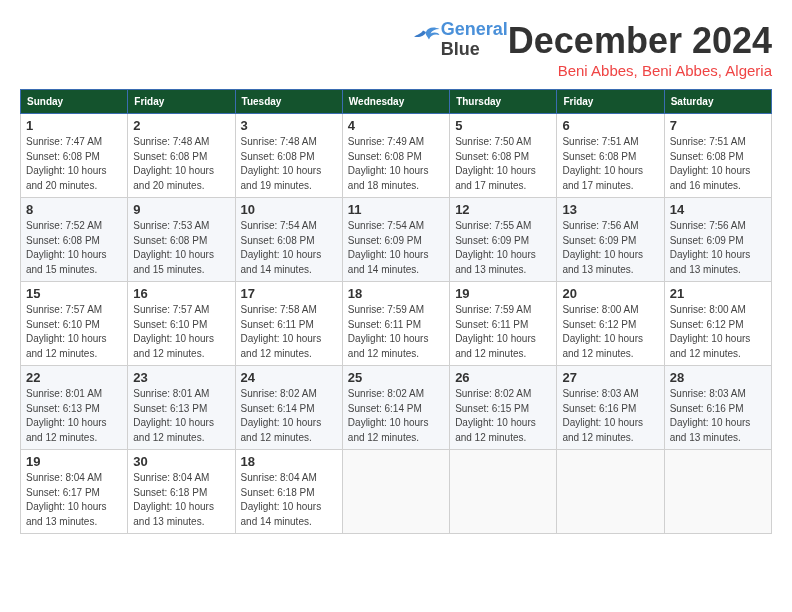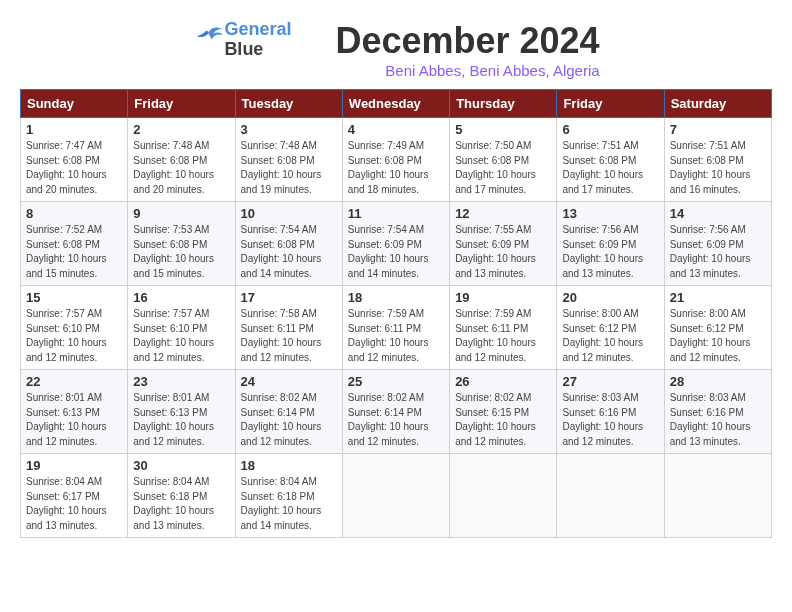--- a/index.html
+++ b/index.html
@@ -5,21 +5,21 @@
     * { box-sizing: border-box; margin: 0; padding: 0; }
     body {
       font-family: Arial, sans-serif;
       background: #fff;
       width: 792px;
       min-height: 612px;
       padding: 20px;
     }
     .header {
       display: flex;
-      justify-content: center;
+      justify-content: flex-end;
       align-items: flex-start;
       margin-bottom: 10px;
     }
     .logo {
       display: flex;
       align-items: center;
     }
     .logo-text {
       font-size: 18px;
       font-weight: bold;
@@ -34,37 +34,36 @@
       height: 24px;
       margin-left: 2px;
     }
     .title-block {
       text-align: right;
     }
     .month-title {
       font-size: 36px;
       font-weight: bold;
       color: #333;
-      margin-left: 44px;
     }
     .location-title {
       font-size: 15px;
-      color: #8b5cf6;
+      color: #ef4444;
     }
     .calendar {
       width: 100%;
       border-collapse: collapse;
       font-size: 11px;
     }
     .calendar th {
-      background-color: #7f1d1d;
+      background-color: #14532d;
       color: #fff;
       text-align: left;
       padding: 6px 6px;
-      font-size: 13px;
+      font-size: 10px;
       font-weight: bold;
       border: 1px solid #3a6cb1;
     }
     .calendar td {
       border: 1px solid #d0d0d0;
       vertical-align: top;
       padding: 4px 5px;
       width: calc(100% / 7);
       min-height: 80px;
       background: #fff;

